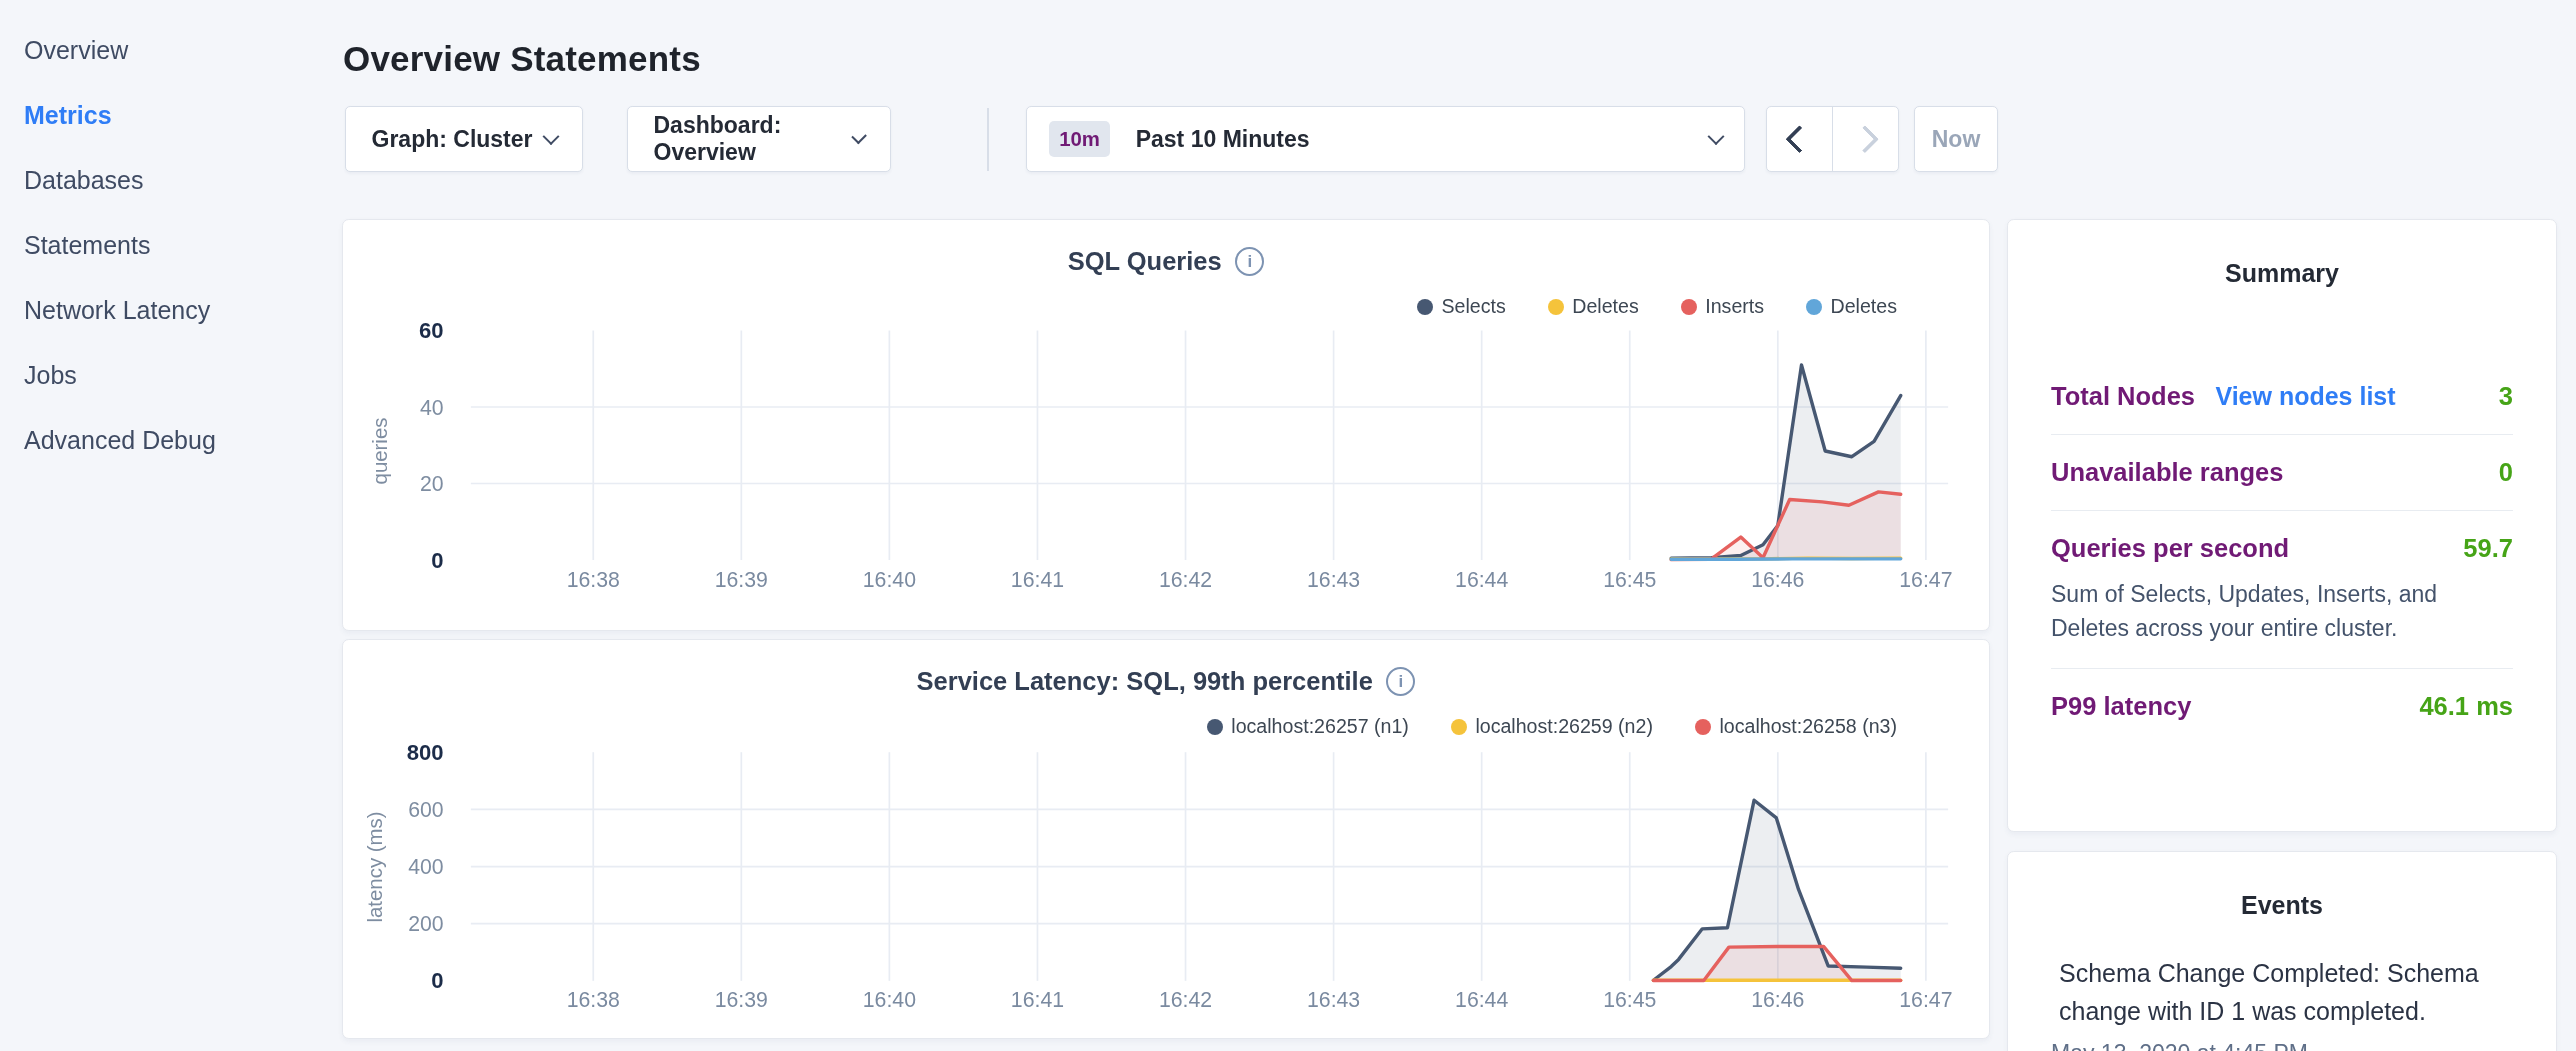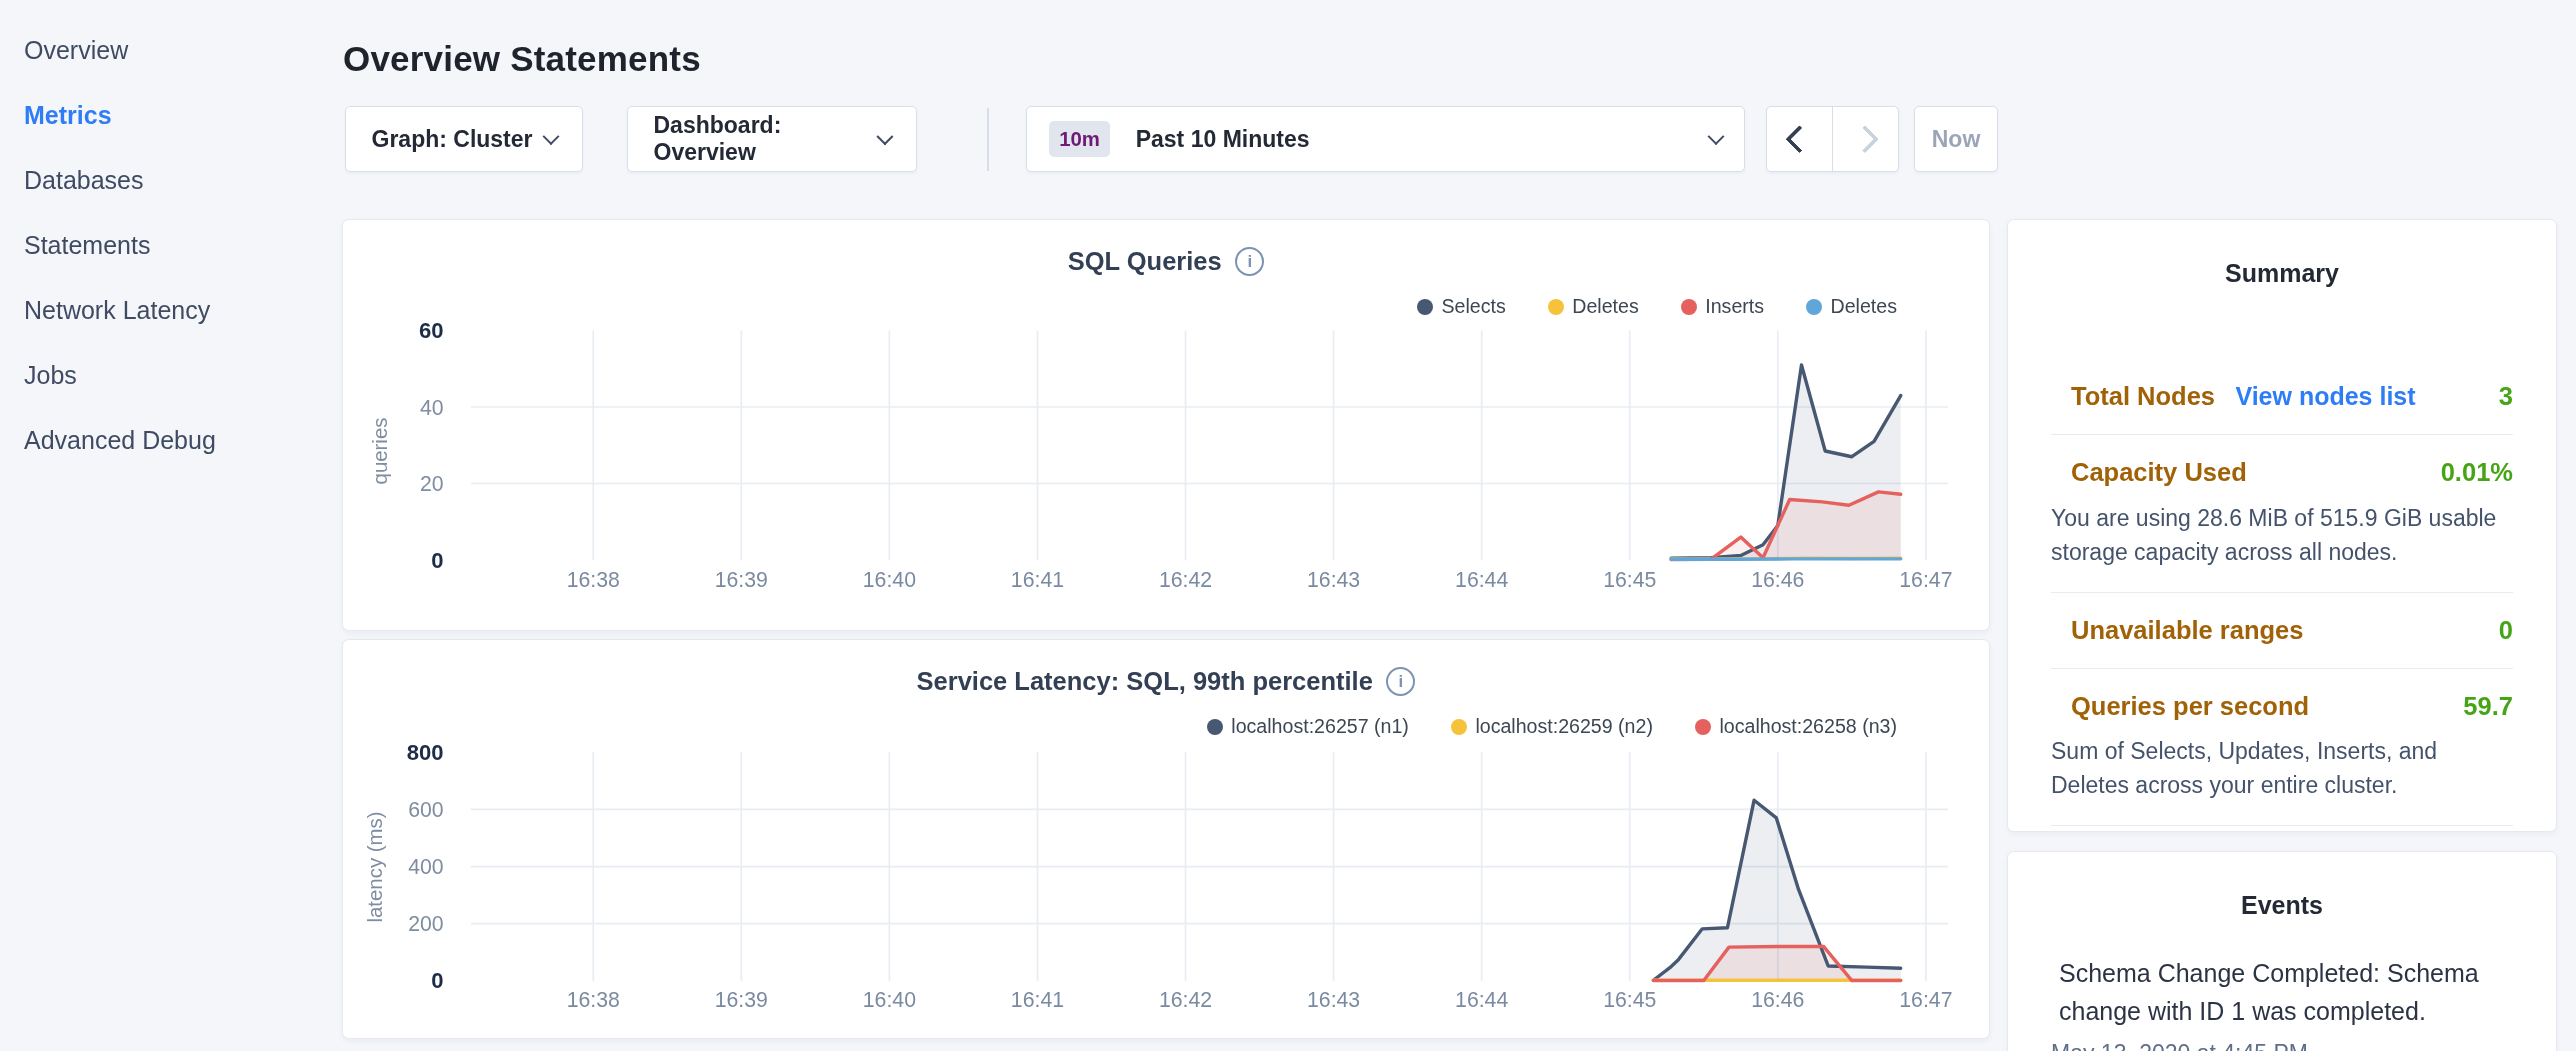--- a/index.html
+++ b/index.html
@@ -22,21 +22,21 @@
     font-size:35px;font-weight:600;color:#1f232b;letter-spacing:0.2px;
   }
   
   .ctl{
     position:absolute;top:106px;height:66px;box-sizing:border-box;
     background:#fff;border:0.9px solid #d8dee8;border-radius:5.1px;
     display:flex;align-items:center;font-size:23px;font-weight:600;color:#242a35;
     box-shadow:0 1.7px 2.6px rgba(60,80,110,.05);
   }
   .dd-graph{left:345px;width:238px;padding:0 25.5px;justify-content:space-between;}
-  .dd-dash{left:627px;width:290px;padding:0 25.5px;justify-content:center;}
+  .dd-dash{left:627px;width:264px;padding:0 25.5px;justify-content:center;}
   .ctl-divider{position:absolute;left:987px;top:108px;height:63px;width:1.7px;background:#d8dee8;}
   .time-sel{left:1026px;width:719px;padding:0 22px;font-weight:700;}
   .time-badge{
     background:#e1e6ee;border-radius:5.1px;padding:6.8px 10.2px;margin-right:25.5px;
     font-size:20.4px;font-weight:700;color:#701a75;
   }
   .time-label{flex:1;}
   .arrow-group{left:1766px;width:133px;padding:0;}
   .arrow-half{width:50%;height:100%;display:flex;align-items:center;justify-content:center;box-sizing:border-box;cursor:pointer;}
   .arrow-half:first-child{border-right:0.9px solid #d8dee8;}
@@ -75,21 +75,21 @@
   svg text{font-family:"Liberation Sans", sans-serif;}
   .xtick{fill:#7a8aa0;font-size:25px;text-anchor:middle;}
   .ytick{fill:#7e8da1;font-size:25px;text-anchor:end;}
   .ytick-strong{fill:#1c2c49;font-size:26px;font-weight:700;text-anchor:end;}
   
   .panel-title{text-align:center;font-size:25px;font-weight:700;color:#242a35;margin:39px 0 0;}
   .rows{margin:71px 43px 0;}
   .srow{padding:23px 0;border-bottom:0.9px solid #e8ecf1;}
   .srow:last-child{border-bottom:none;}
   .srow-head{display:flex;align-items:baseline;}
-  .srow-label{font-size:25.5px;font-weight:700;color:#a16207;margin-left:20px;}
+  .srow-label{font-size:25.5px;font-weight:700;color:#701a75;}
   .srow-link{font-size:25px;font-weight:600;color:#2f7df6;margin-left:20.4px;cursor:pointer;text-decoration:none;}
   .srow-value{margin-left:auto;font-size:25.5px;font-weight:700;color:#46a417;white-space:nowrap;}
   .srow-desc{margin:13.6px 0 0;font-size:23px;line-height:34px;color:#44536b;}
   .event{margin:34px 43px 0;}
   .event-text{font-size:25px;line-height:38px;color:#2b3344;margin:8px;}
   .event-time{margin-top:10.2px;font-size:23px;color:#5f6f88;}
 </style>
 </head>
 <body>
 
@@ -251,27 +251,20 @@
   <div class="rows">
     <div class="srow">
       <div class="srow-head">
         <span class="srow-label">Total Nodes</span>
         <a class="srow-link">View nodes list</a>
         <span class="srow-value">3</span>
       </div>
     </div>
     <div class="srow">
       <div class="srow-head">
-        <span class="srow-label">Capacity Used</span>
-        <span class="srow-value">0.01%</span>
-      </div>
-      <p class="srow-desc">You are using 28.6 MiB of 515.9 GiB usable storage capacity across all nodes.</p>
-    </div>
-    <div class="srow">
-      <div class="srow-head">
         <span class="srow-label">Unavailable ranges</span>
         <span class="srow-value">0</span>
       </div>
     </div>
     <div class="srow">
       <div class="srow-head">
         <span class="srow-label">Queries per second</span>
         <span class="srow-value">59.7</span>
       </div>
       <p class="srow-desc">Sum of Selects, Updates, Inserts, and Deletes across your entire cluster.</p>

